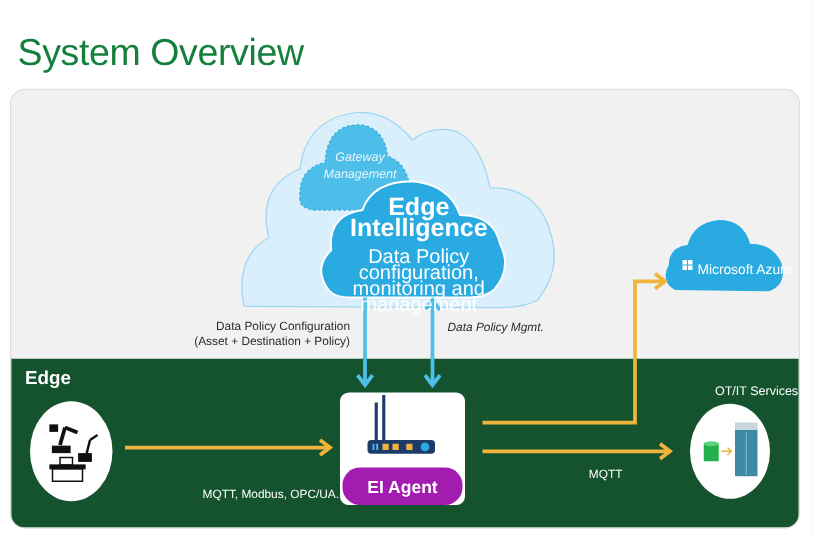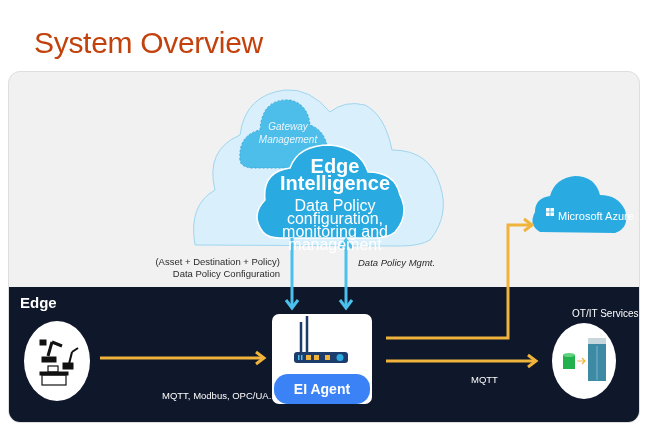--- a/index.html
+++ b/index.html
@@ -1,36 +1,36 @@
 <!DOCTYPE html>
 <html><head>
   <meta charset="utf-8">
   <style>
     html, body { margin:0; padding:0; }
     body { width:650px; height:433px; background:#ffffff; position:relative; overflow:hidden; font-family:"Liberation Sans", sans-serif; }
-    .title { position:absolute; left:14px; top:26px; font-size:30px; color:#c2410c; letter-spacing:-0.3px; font-family:"Liberation Sans", sans-serif;margin-left:20px; }
+    .title { position:absolute; left:14px; top:26px; font-size:30px; color:#15803d; letter-spacing:-0.3px; font-family:"Liberation Sans", sans-serif; }
     .panel { position:absolute; left:8px; top:71px; width:630px; height:350px; background:#f1f1f1; border:1px solid #dedede; border-radius:12px; overflow:hidden; }
-    .edge-band { position:absolute; left:0; top:215px; width:630px; height:135px; background:#0f172a; }
+    .edge-band { position:absolute; left:0; top:215px; width:630px; height:135px; background:#14532d; }
     .edge-label { position:absolute; left:11px; top:7px; font-size:15px; font-weight:bold; color:#fff; }
     svg.overlay { position:absolute; left:0; top:0; }
     .txt { position:absolute; font-family:"Liberation Sans", sans-serif; }
     .cloud-text { color:#fff; text-align:center; }
     .gw { left:248px; top:120px; width:80px; font-size:10px; font-style:italic; line-height:13px; color:#e8f6fd; }
     .ei-title { left:280px; top:158px; width:110px; font-size:20px; font-weight:bold; line-height:17px; }
     .ei-sub { left:255px; top:199px; width:160px; font-size:16px; line-height:13px; }
     .label-dark { color:#2b2b2b; font-size:9.5px; line-height:12px; }
     .dpc { left:150px; top:256px; width:130px; text-align:right; }
     .dpm { left:358px; top:257px; width:110px;font-style:italic; }
     .label-white { color:#fff; font-size:9.5px; }
     .proto { left:122px; top:390px;margin-left:40px; }
     .mqtt { left:471px; top:374px; }
     .ot { left:572px; top:308px; font-size:10px; }
     .azure-txt { left:558px; top:210px; font-size:11px; color:#fff;text-align:center; }
     .agent-box { position:absolute; left:272px; top:314px; width:100px; height:90px; background:#fff; border-radius:7px; overflow:hidden; }
-    .agent-pill { position:absolute; left:274px; top:374px; width:96px; height:30px; background:#3b82f6; border-radius:14px; color:#fff; font-weight:bold; font-size:14px; text-align:center; line-height:30px; }
+    .agent-pill { position:absolute; left:274px; top:374px; width:96px; height:30px; background:#a21caf; border-radius:14px; color:#fff; font-weight:bold; font-size:14px; text-align:center; line-height:30px; }
   </style>
 </head>
 <body>
 
 <div class="title">System Overview</div>
 
 <div class="panel">
   <div class="edge-band">
     <div class="edge-label">Edge</div>
   </div>
@@ -92,22 +92,22 @@
     <rect x="588" y="338" width="18" height="6" fill="#c8d6dd"></rect>
     <line x1="597" y1="346" x2="597" y2="380" stroke="#9fd3e6" stroke-width="0.6"></line>
   </g>
 </svg>
 
 <div class="txt cloud-text gw">Gateway Management</div>
 <div class="txt cloud-text ei-title">Edge Intelligence</div>
 <div class="txt cloud-text ei-sub">Data Policy configuration, monitoring and management</div>
 
 <div class="txt label-dark dpc">
+  <div>Data Policy Configuration</div>
   <div>(Asset + Destination + Policy)</div>
-  <div>Data Policy Configuration</div>
 </div>
 <div class="txt label-dark dpm">
   <div>Data Policy Mgmt.</div>
 </div>
 
 <div class="txt azure-txt">Microsoft Azure</div>
 
 <div class="agent-box">
   <svg width="100" height="60">
     <line x1="29" y1="8" x2="29" y2="38" stroke="#1d3b6b" stroke-width="2.5"></line>

